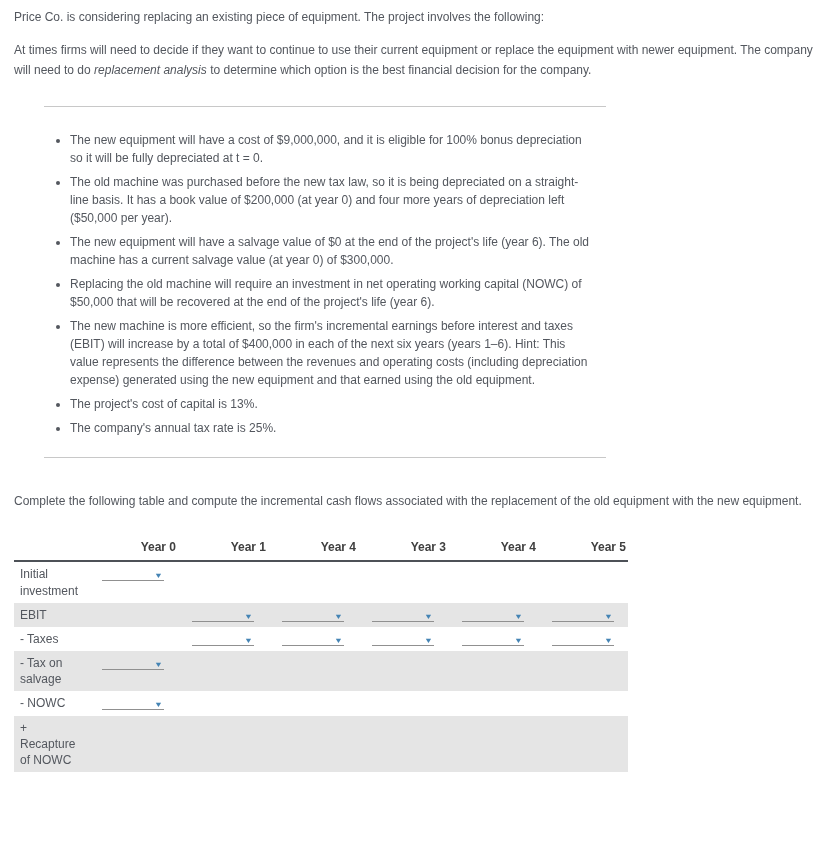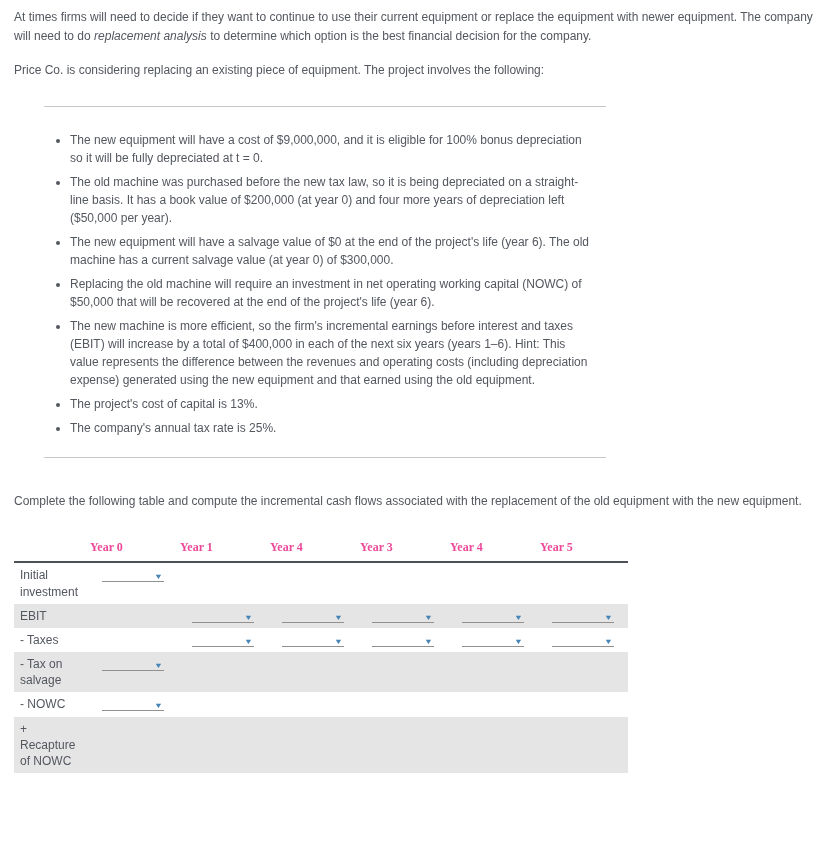--- a/index.html
+++ b/index.html
@@ -24,24 +24,23 @@
 
   .instruction { margin:34px 0 0 0; line-height:1.5; }
 
   table.calc {
     margin-top:26px; border-collapse:collapse; table-layout:fixed;
     width:614px;
   }
   table.calc col.lbl { width:74px; }
   table.calc col.yr  { width:90px; }
   table.calc th {
-    font-weight:bold; color:#ec4899; text-align:left;
+    font-weight:bold; color:#404040; text-align:right;
     padding:4px 2px 6px 2px; border-bottom:2px solid #4d5157;
     font-size:12px;
-    font-family:Liberation Serif, serif;
   }
   table.calc td { vertical-align:top; padding:4px 2px; text-align:center; }
   table.calc td.lbl {
     text-align:left; padding:4px 4px 4px 6px; line-height:1.35;
   }
   tr.shaded { background:#e5e5e5; }
 
   .dd {
     display:inline-flex; align-items:flex-end; justify-content:flex-end;
     width:62px; height:15px; border-bottom:1px solid #909090;
@@ -50,23 +49,23 @@
   .dd .tri {
     color:#4584b4; font-size:9px; line-height:10px;
     padding-right:1px; transform:scaleY(0.85);
   }
 </style>
 </head>
 <body>
 
 <div class="page">
 
+  <p class="para">Price Co. is considering replacing an existing piece of equipment. The project involves the following:</p>
+
   <p class="para"><span>At times firms will need to decide if they want to continue to use their current equipment or replace the equipment with newer equipment. The company will need to do </span><span class="italic">replacement analysis</span><span> to determine which option is the best financial decision for the company.</span></p>
-
-  <p class="para">Price Co. is considering replacing an existing piece of equipment. The project involves the following:</p>
 
   <div class="bullet-box">
     <ul>
       <li>The new equipment will have a cost of $9,000,000, and it is eligible for 100% bonus depreciation so it will be fully depreciated at t = 0.</li>
       <li>The old machine was purchased before the new tax law, so it is being depreciated on a straight-line basis. It has a book value of $200,000 (at year 0) and four more years of depreciation left ($50,000 per year).</li>
       <li>The new equipment will have a salvage value of $0 at the end of the project's life (year 6). The old machine has a current salvage value (at year 0) of $300,000.</li>
       <li>Replacing the old machine will require an investment in net operating working capital (NOWC) of $50,000 that will be recovered at the end of the project's life (year 6).</li>
       <li>The new machine is more efficient, so the firm's incremental earnings before interest and taxes (EBIT) will increase by a total of $400,000 in each of the next six years (years 1–6). Hint: This value represents the difference between the revenues and operating costs (including depreciation expense) generated using the new equipment and that earned using the old equipment.</li>
       <li>The project's cost of capital is 13%.</li>
       <li>The company's annual tax rate is 25%.</li>

